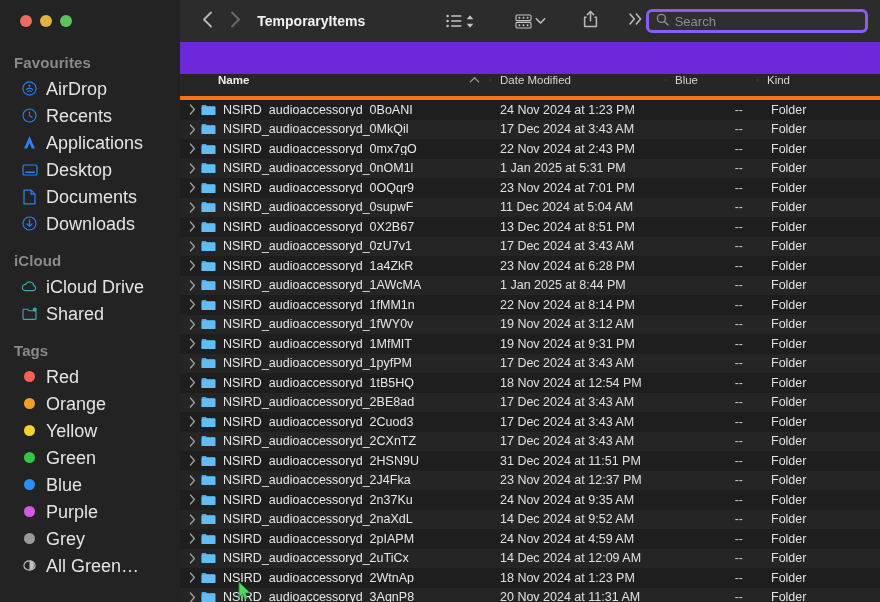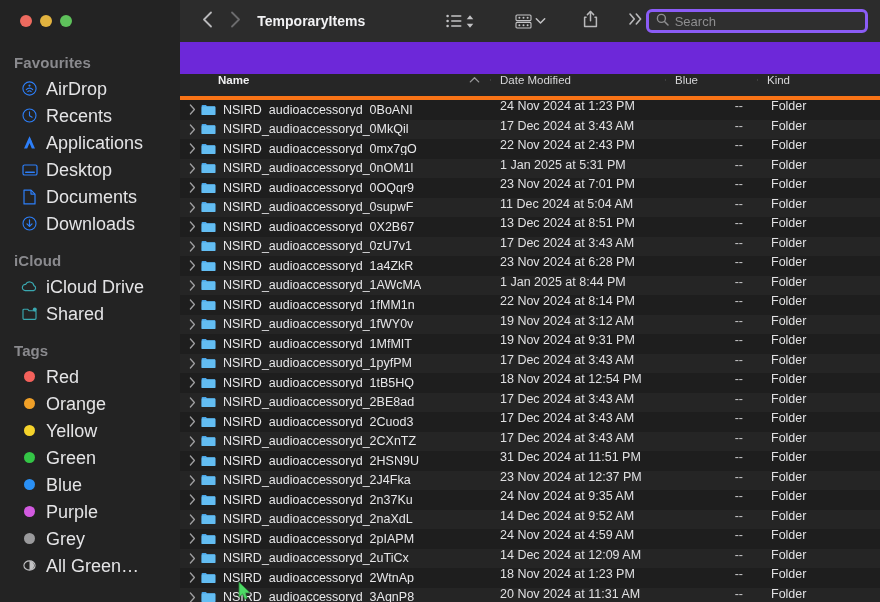--- a/index.html
+++ b/index.html
@@ -161,20 +161,21 @@
 
   
   .filelist {
     flex: 1 1 auto;
     overflow: hidden;
     background: #1e1e1e;
   }
   .row {
     height: 19.5px;
     display: flex;
+    align-items: center;
     font-size: 12.5px;
     color: #e8e8ea;
     background: #1e1e1e;
   }
   .row.alt { background: #252525; }
   .c-name {
     width: 310px;
     display: flex;
     align-items: center;
     gap: 0;

